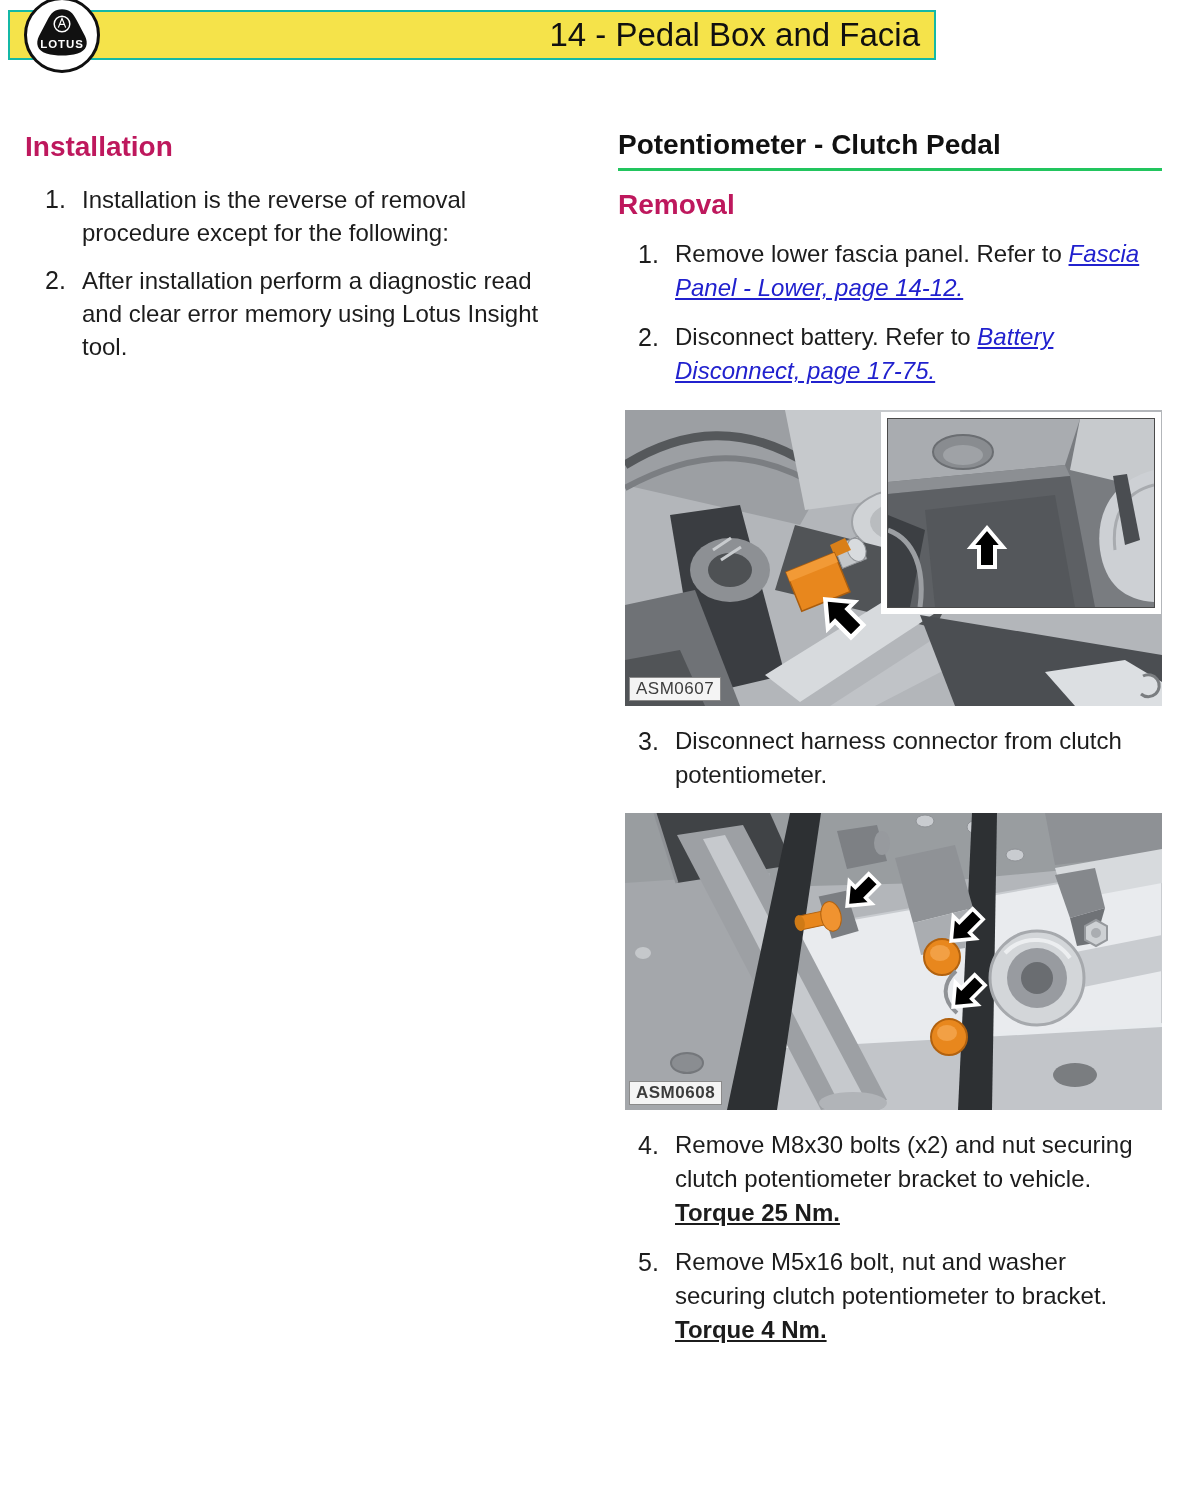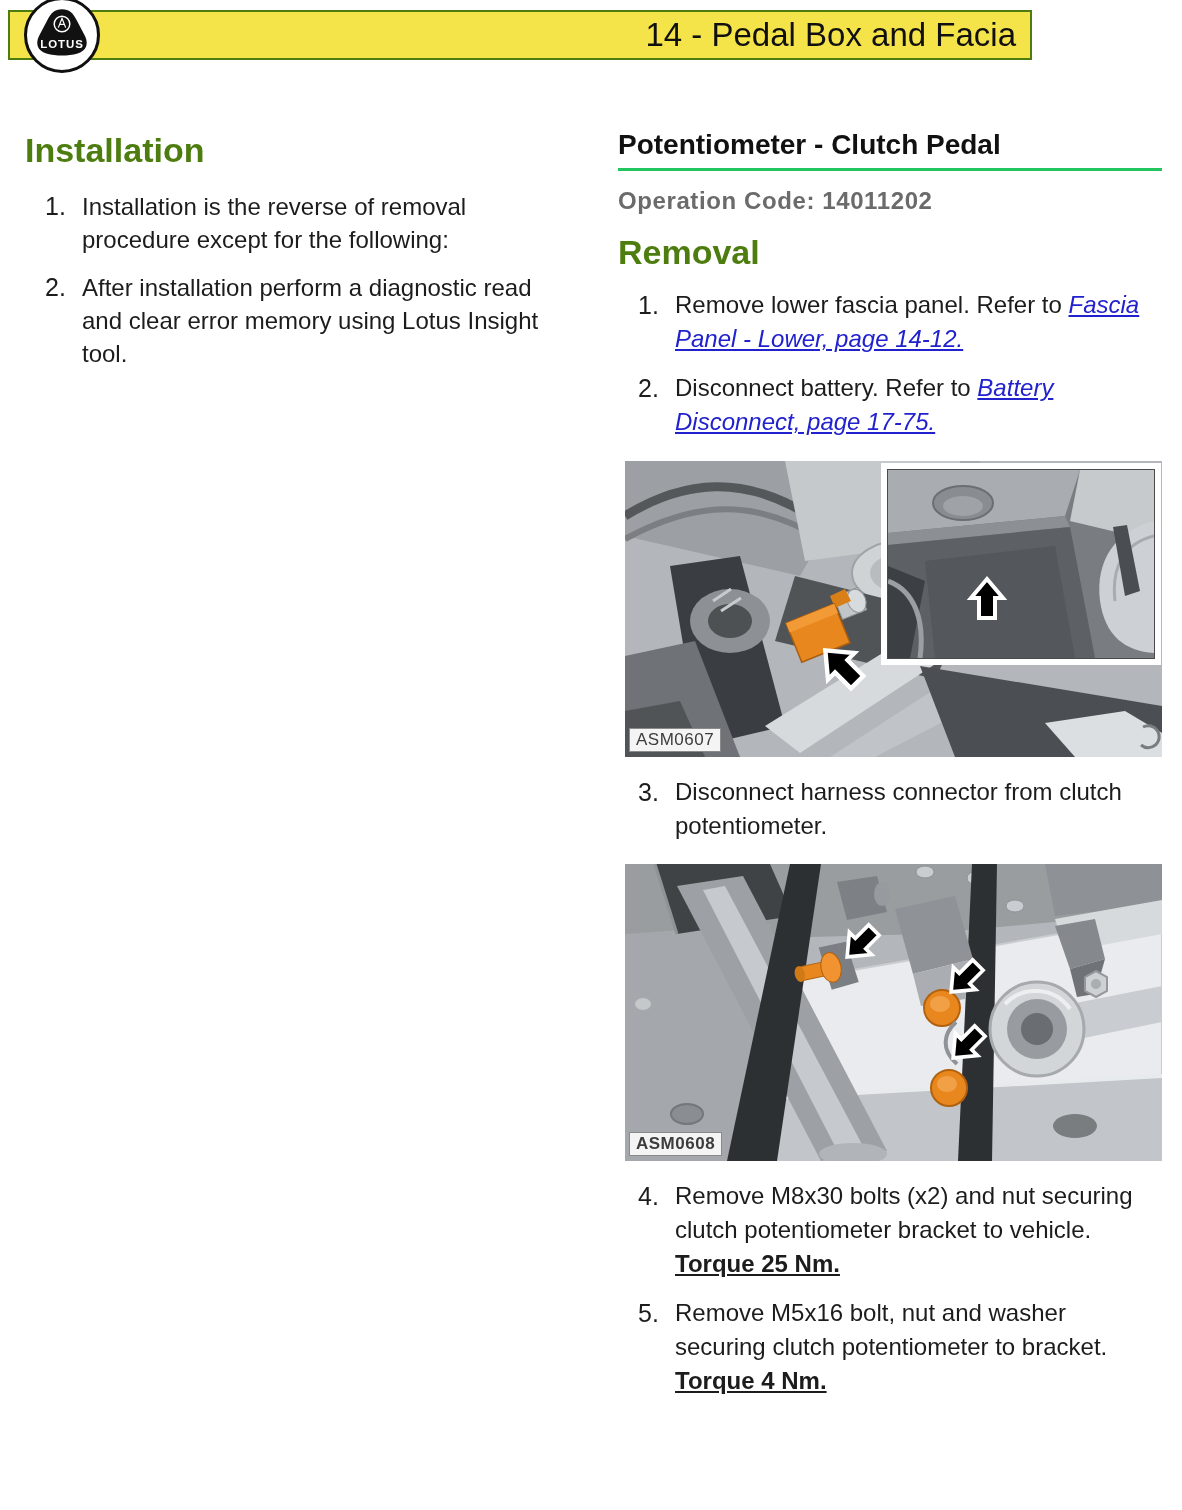--- a/index.html
+++ b/index.html
@@ -4,38 +4,38 @@
 <style>
   * { margin:0; padding:0; box-sizing:border-box; }
   html,body { background:#ffffff; }
   .page {
     position:relative; width:1182px; height:1510px; background:#ffffff;
     font-family:"Liberation Sans", sans-serif; color:#1c1c1c; overflow:hidden;
   }
 
   
   .banner {
-    position:absolute; left:8px; top:10px; width:1024px; height:50px;
-    background:#F5E34A; border:2px solid #4d7c0f;
+    position:absolute; left:8px; top:10px; width:928px; height:50px;
+    background:#F5E34A; border:2px solid #14b8a6;
   }
   .banner-title {
     text-align:right; padding-right:14px; font-size:33px; line-height:45px;
     color:#101010; white-space:nowrap;
   }
   .logo {
     position:absolute; left:24px; top:-3px; width:76px; height:76px;
     background:#ffffff; border:3px solid #101010; border-radius:50%; z-index:5;
     display:flex; align-items:center; justify-content:center;
   }
 
   
   .col-left  { position:absolute; left:25px;  top:131px; width:537px; }
   .col-right { position:absolute; left:618px; top:129px; width:544px; }
 
-  .h-section { font-size:34px; font-weight:bold; color:#4d7c0f; }
+  .h-section { font-size:28px; font-weight:bold; color:#be185d; }
   .col-left .h-section { margin-bottom:20px; }
 
   .h-main {
     font-size:28px; font-weight:bold; color:#111;
     border-bottom:3px solid #22c55e; padding-bottom:7px;
   }
   .opcode {
     margin-top:16px; font-size:24px; font-weight:bold; color:#6b6b6b;
     letter-spacing:0.6px;
   }
@@ -89,21 +89,20 @@
       </div>
       <div class="step">
         <span class="num">2.</span>
         <div class="txt">After installation perform a diagnostic read and clear error memory using Lotus Insight tool.</div>
       </div>
     </div>
   </div>
 
   <div class="col-right">
     <div class="h-main">Potentiometer - Clutch Pedal</div>
-    <div class="opcode">Operation Code: 14011202</div>
     <div class="h-section h-sub">Removal</div>
 
     <div class="steps">
       <div class="step">
         <span class="num">1.</span>
         <div class="txt"><span>Remove lower fascia panel. Refer to </span><a class="ref-link" href="#">Fascia Panel - Lower, page 14-12.</a></div>
       </div>
       <div class="step">
         <span class="num">2.</span>
         <div class="txt"><span>Disconnect battery. Refer to </span><a class="ref-link" href="#">Battery Disconnect, page 17-75.</a></div>

